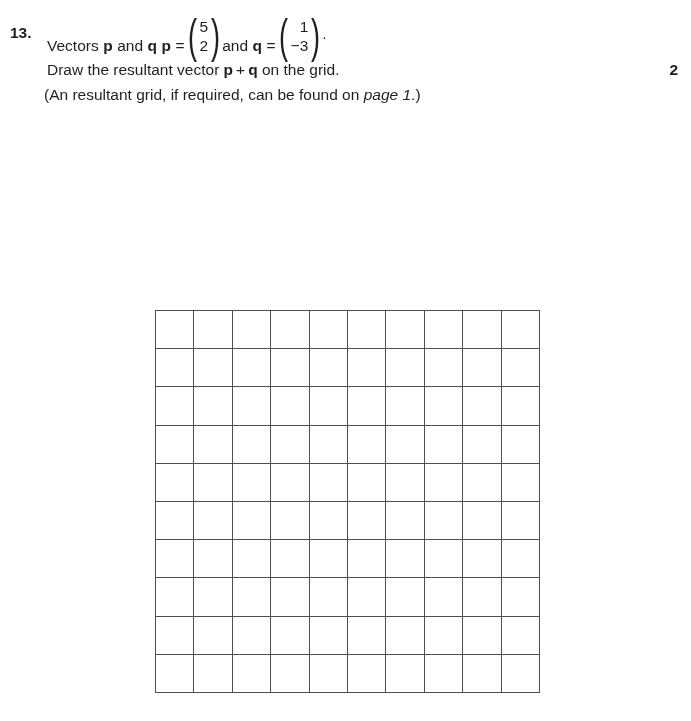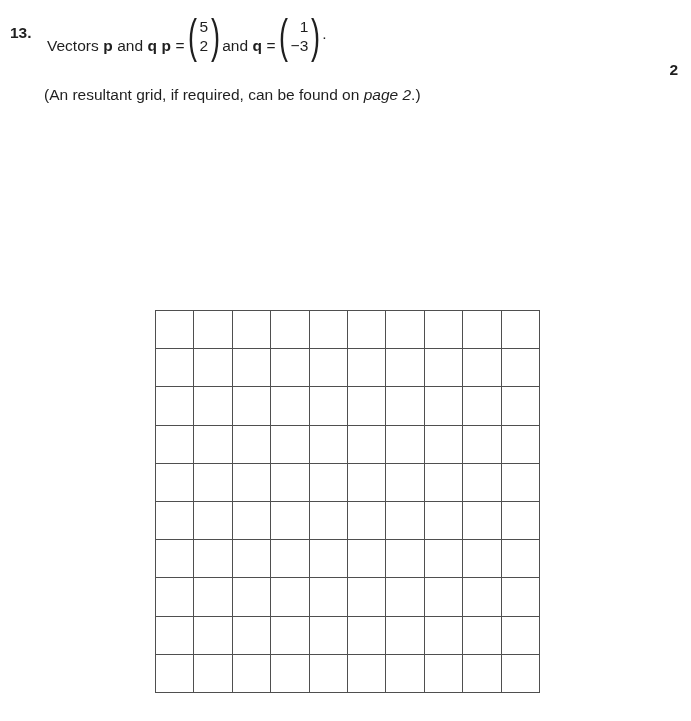--- a/index.html
+++ b/index.html
@@ -94,26 +94,31 @@
       <span class="paren">(</span>
       <span class="vcol">
         <span class="comp">1</span>
         <span class="comp">−3</span>
       </span>
       <span class="paren">)</span>
     </span>
     <span class="period">.</span>
   </div>
 
+  <div class="line2">
+    <span>Draw the resultant vector</span>
+    <span class="b">p</span><span class="plus">+</span><span class="b">q</span>
+    <span>on the grid.</span>
+  </div>
 
   <div class="marks">2</div>
 
   <div class="line3">
     <span>(An resultant grid, if required, can be found on</span>
-    <span class="it">page 2</span><span>.)</span>
+    <span class="it">page 1</span><span>.)</span>
   </div>
 
   <div class="agrid" style="grid-template-columns: repeat(10, 1fr); grid-template-rows: repeat(10, 1fr);">
       <div class="cell"></div>
       <div class="cell"></div>
       <div class="cell"></div>
       <div class="cell"></div>
       <div class="cell"></div>
       <div class="cell"></div>
       <div class="cell"></div>

